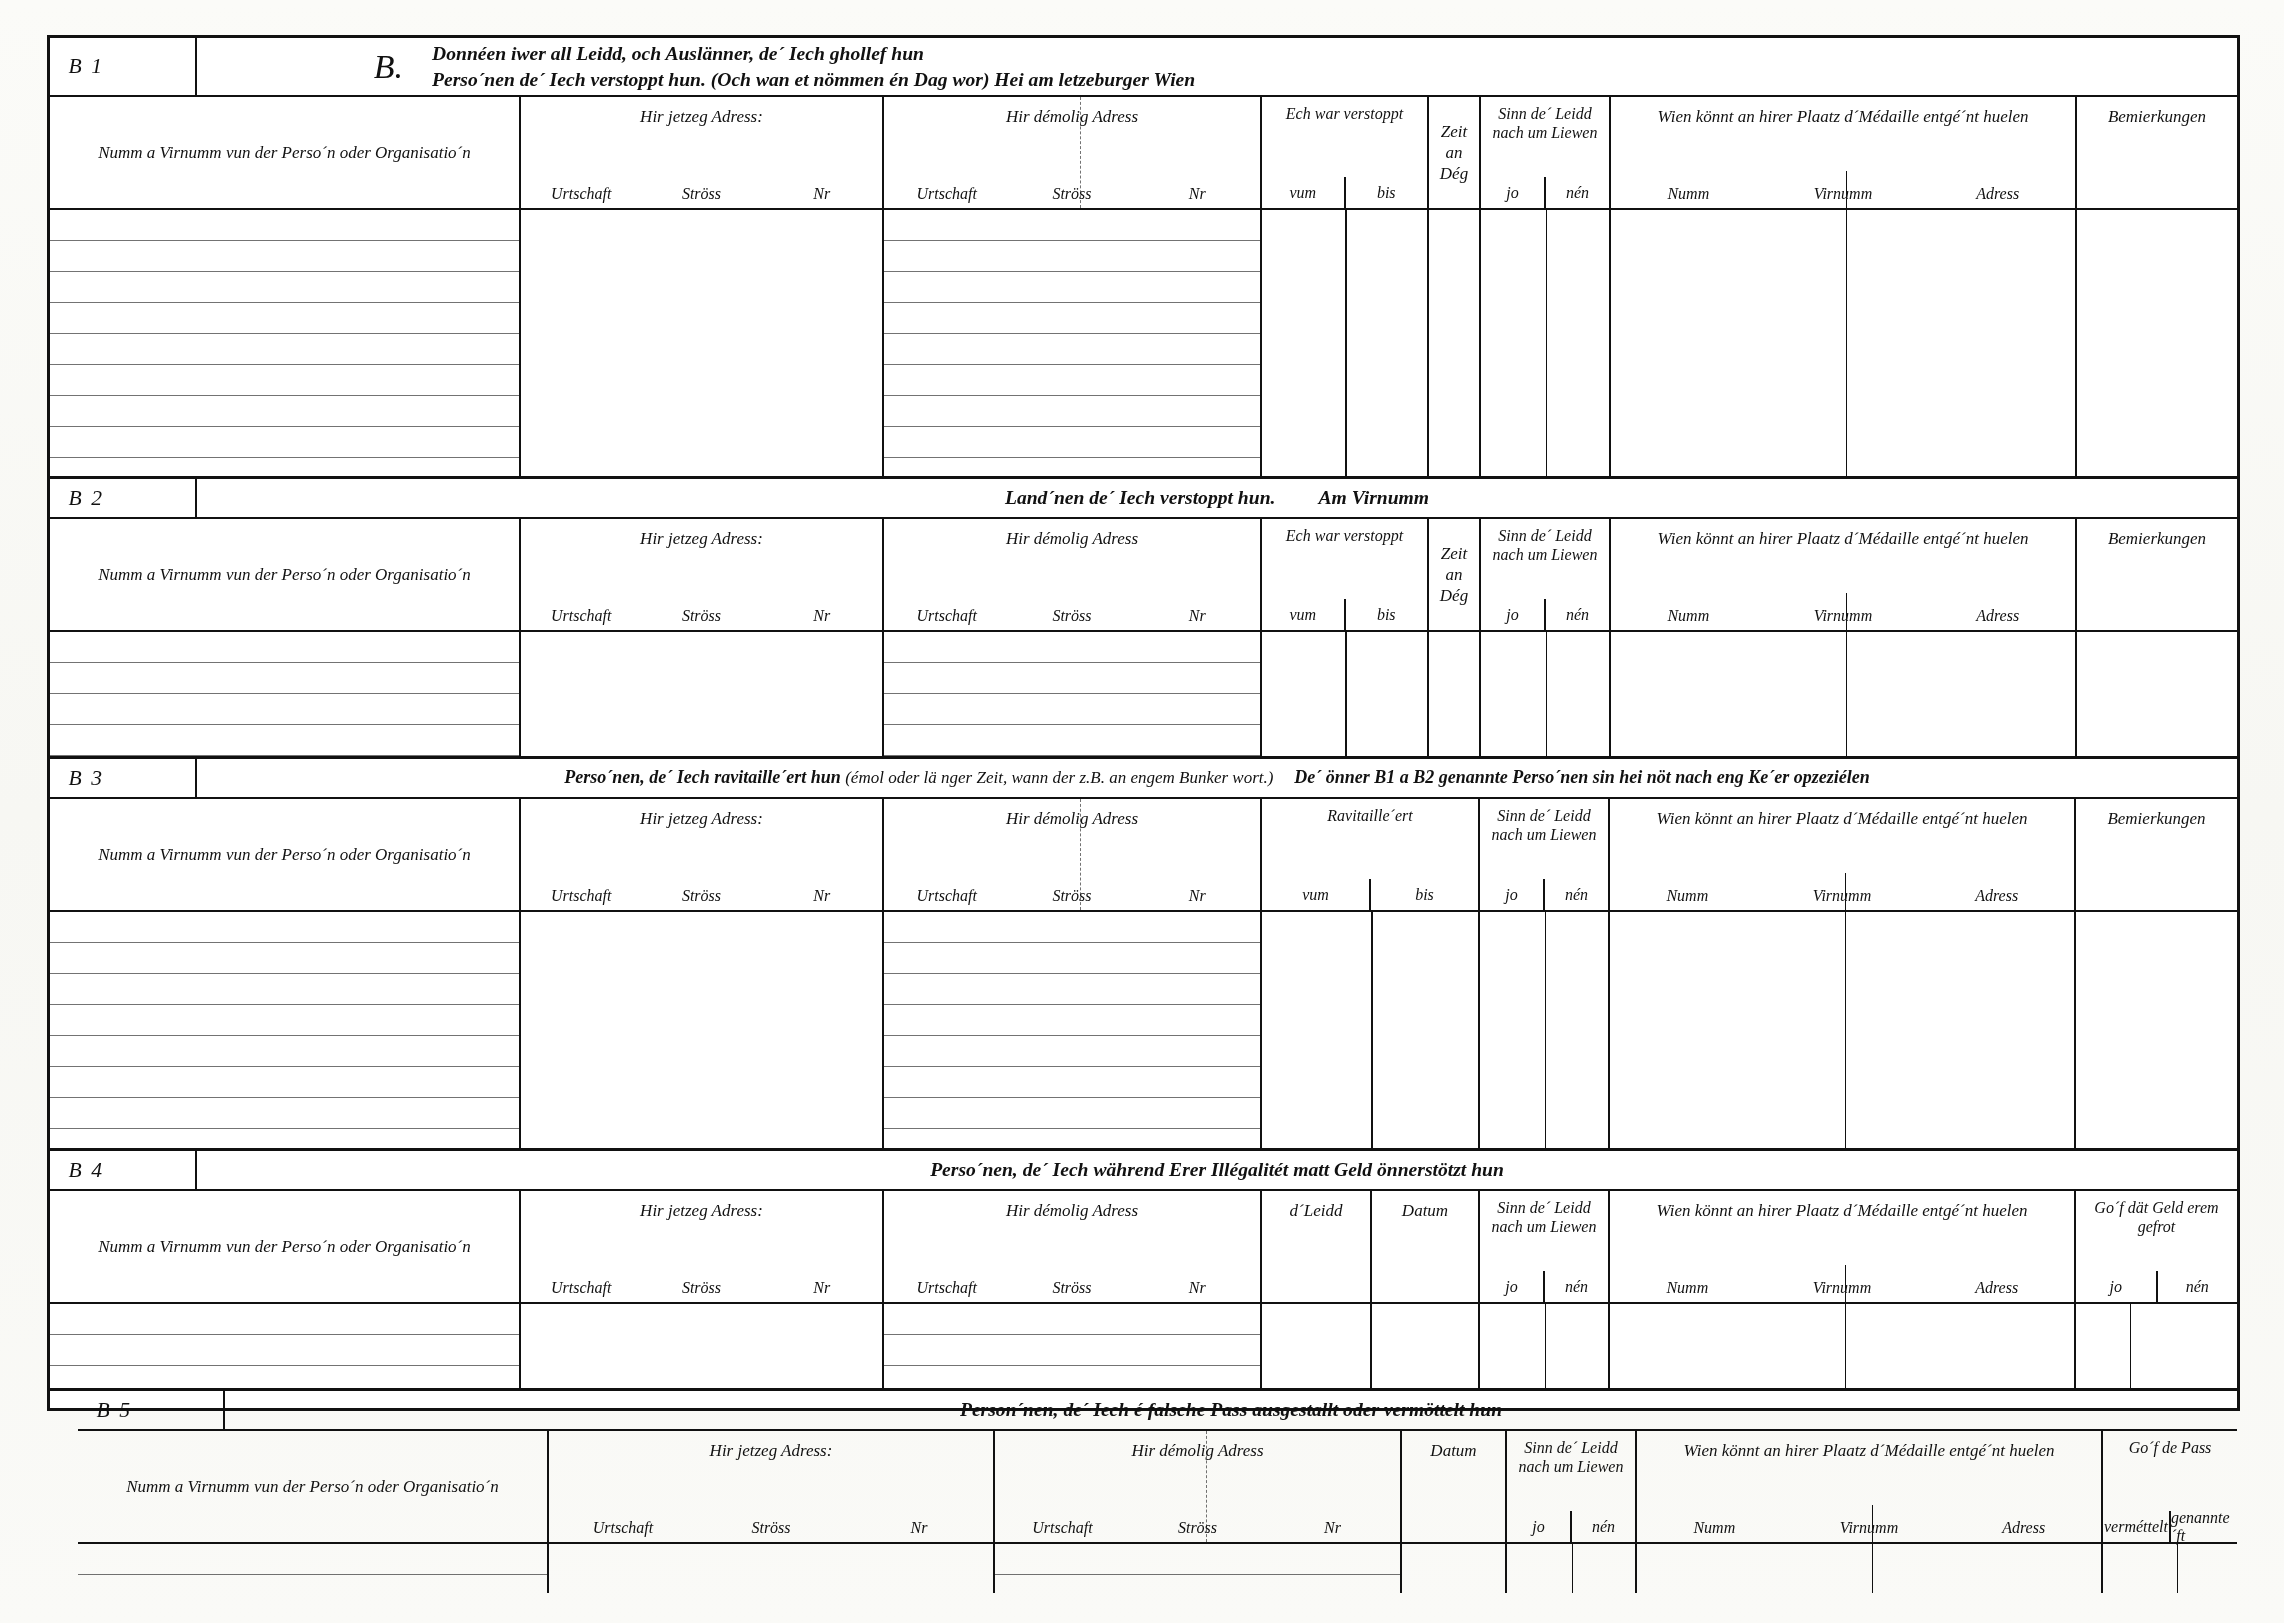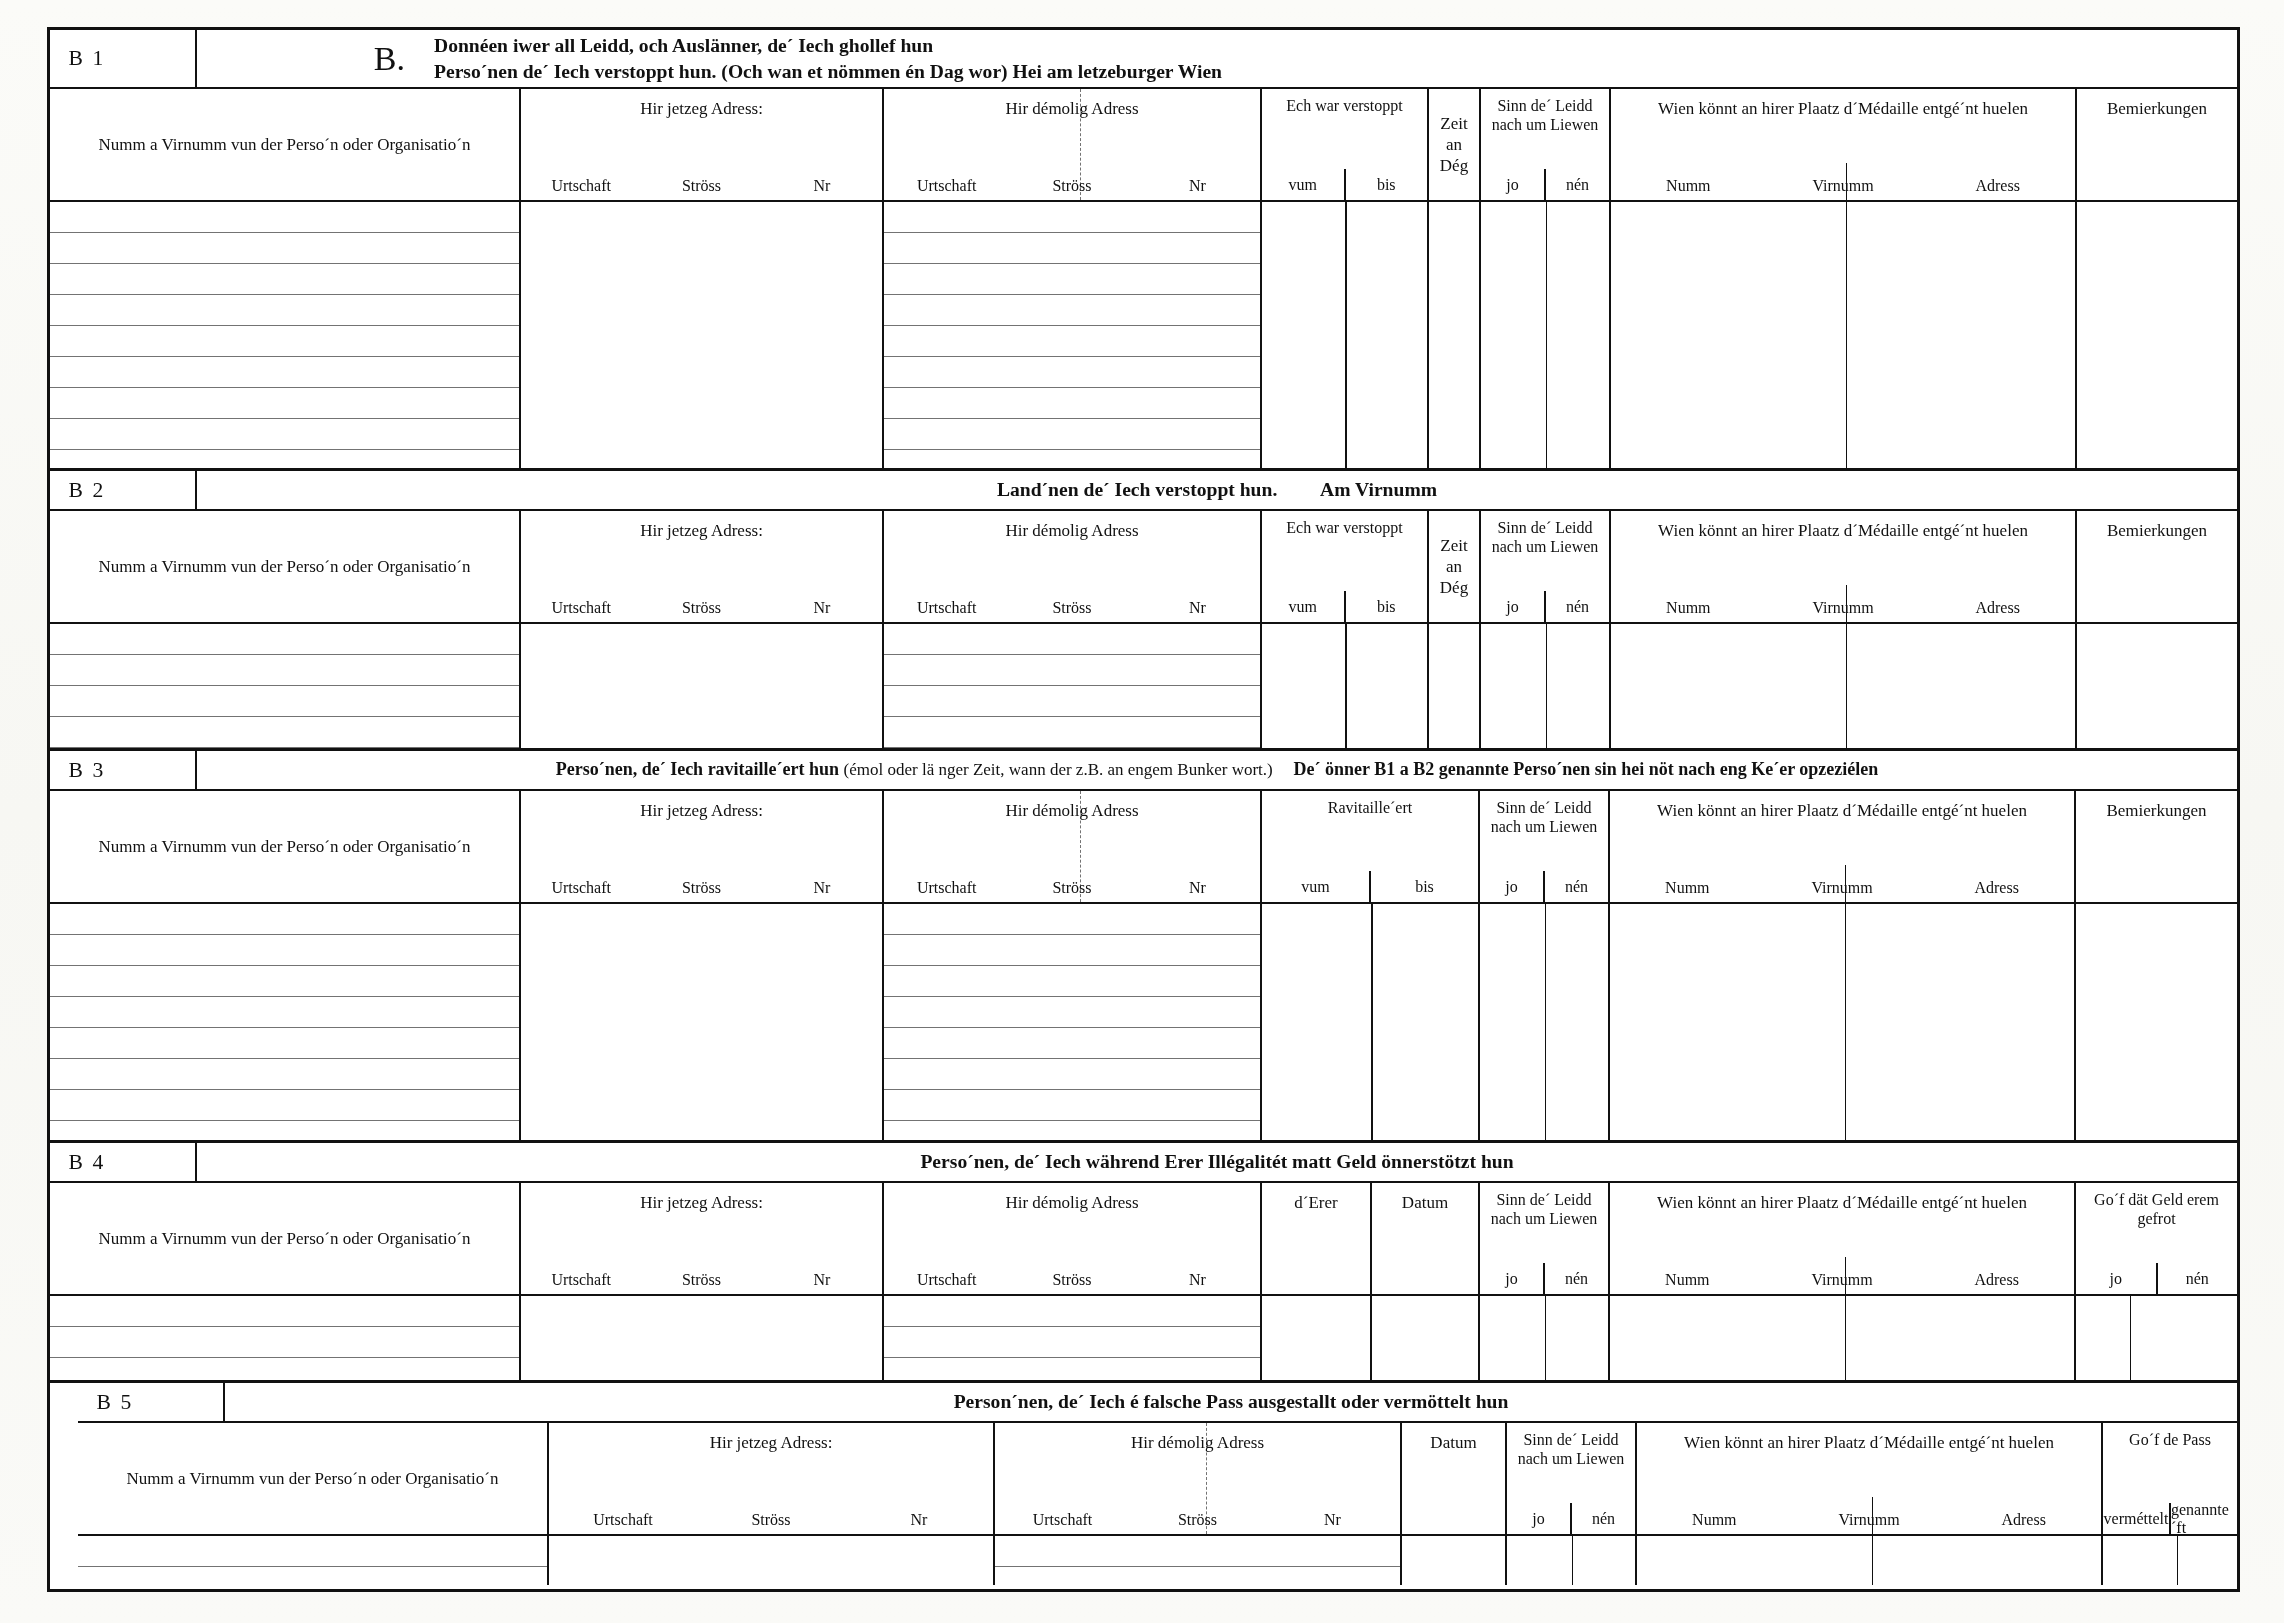--- a/index.html
+++ b/index.html
@@ -14,26 +14,27 @@
   
   .paper{
     position:absolute;inset:0;
     background:
       radial-gradient(circle at 12% 30%, rgba(0,0,0,0.03) 0 1px, transparent 1.5px),
       radial-gradient(circle at 62% 70%, rgba(0,0,0,0.025) 0 1px, transparent 1.5px),
       linear-gradient(180deg,#fbfbf8 0%,#f7f7f3 50%,#fafaf7 100%);
   }
   .sheet{
     position:absolute;
-    left:47px; top:27px;
+    left:47px; top:35px;
     width:2193px;
-    height:1565px;
+    height:1376px;
     border:3.4px solid #111;
     background:#fff;
     box-sizing:border-box;
+    font-style:italic;
   }
   .block{
     border-bottom:3.4px solid #111;
     box-sizing:border-box;
   }
   .block:last-child{border-bottom:none;}
 
   
   .titlebar{
     display:flex;
@@ -449,21 +450,21 @@
       </div>
       <div class="cell" style="width:378px;">
         <div class="hdr-main">Hir démolig Adress</div>
         <div class="hdr-sub">
           <div>Urtschaft</div>
           <div>Ströss</div>
           <div>Nr</div>
         </div>
       </div>
       <div class="cell" style="width:110px;">
-        <div class="hdr-main">d´Erer</div>
+        <div class="hdr-main">d´Leidd</div>
       </div>
       <div class="cell" style="width:108px;">
         <div class="hdr-main">Datum</div>
       </div>
       <div class="cell" style="width:130px;">
         <div class="stack">
           <div class="stack-top">Sinn de´ Leidd nach um Liewen</div>
           <div class="stack-bot">
             <div>jo</div>
             <div>nén</div>

